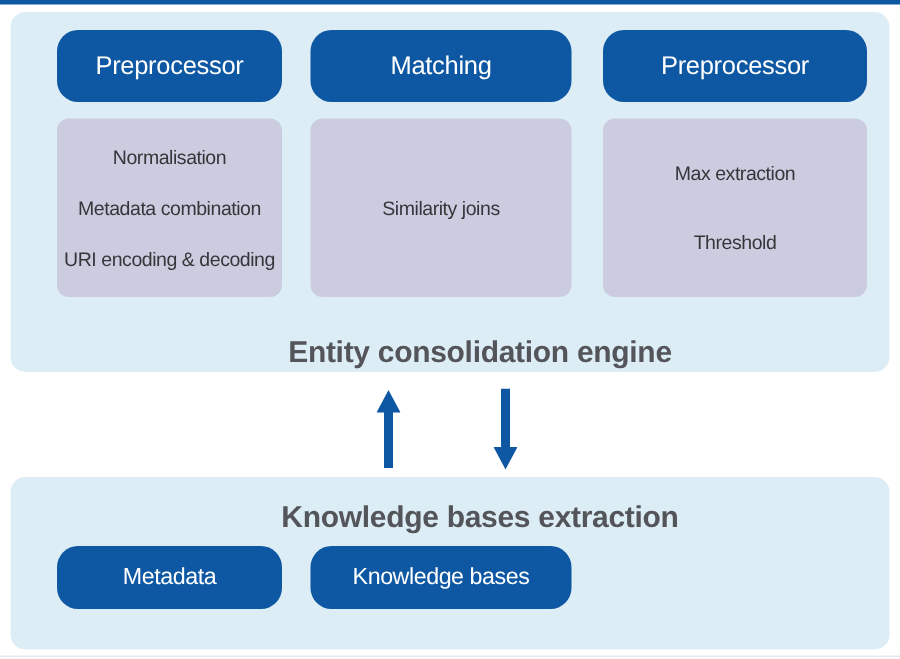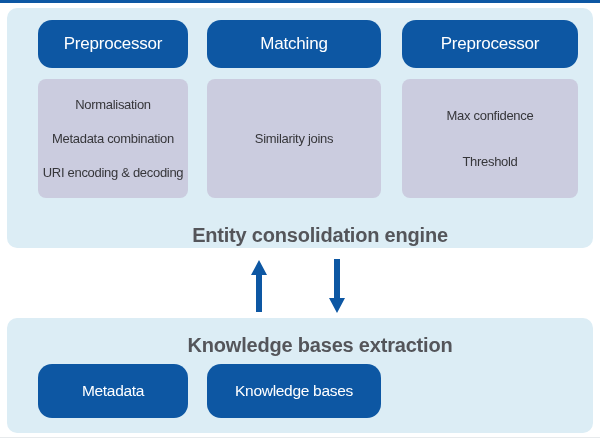--- a/index.html
+++ b/index.html
@@ -13,21 +13,21 @@
   .panel{position:absolute;background:#dcedf5;border-radius:10px;}
   .engine-panel{left:7px;top:8px;width:586px;height:240px;}
   .mgmt-panel{left:7px;top:318px;width:586px;height:115px;}
 
   .blue-box{
     position:absolute;background:#0d57a3;border-radius:14px;
     display:flex;align-items:center;justify-content:center;
     color:#ffffff;font-weight:400;letter-spacing:-0.2px;text-align:right;
   }
   .header-box{top:12px;height:48px;font-size:17px;}
-  .mgmt-box{top:46px;height:54px;font-size:15.5px;letter-spacing:-0.3px;}
+  .mgmt-box{top:46px;height:42px;font-size:15.5px;letter-spacing:-0.3px;}
 
   .col1{left:31px;width:150px;}
   .col2{left:200px;width:174px;}
   .col3{left:395px;width:176px;}
 
   .lav-box{
     position:absolute;top:71px;height:119px;background:#cbccdf;border-radius:8px;
     display:flex;flex-direction:column;justify-content:space-evenly;align-items:center;
     padding:0 4px;box-sizing:border-box;
   }
@@ -70,21 +70,21 @@
       <div class="lav-item">Normalisation</div>
       <div class="lav-item">Metadata combination</div>
       <div class="lav-item">URI encoding &amp; decoding</div>
     </div>
 
     <div class="lav-box col2">
       <div class="lav-item">Similarity joins</div>
     </div>
 
     <div class="lav-box col3">
-      <div class="lav-item">Max confidence</div>
+      <div class="lav-item">Max extraction</div>
       <div class="lav-item">Threshold</div>
     </div>
 
     <div class="section-title engine-title">Entity consolidation engine</div>
   </div>
 
   <span class="arrow arrow-up">
     <svg width="16" height="52" viewBox="0 0 16 52" aria-hidden="true">
       <polygon points="8,0 16,15 11,15 11,52 5,52 5,15 0,15" fill="#0d57a3"></polygon>
     </svg>

